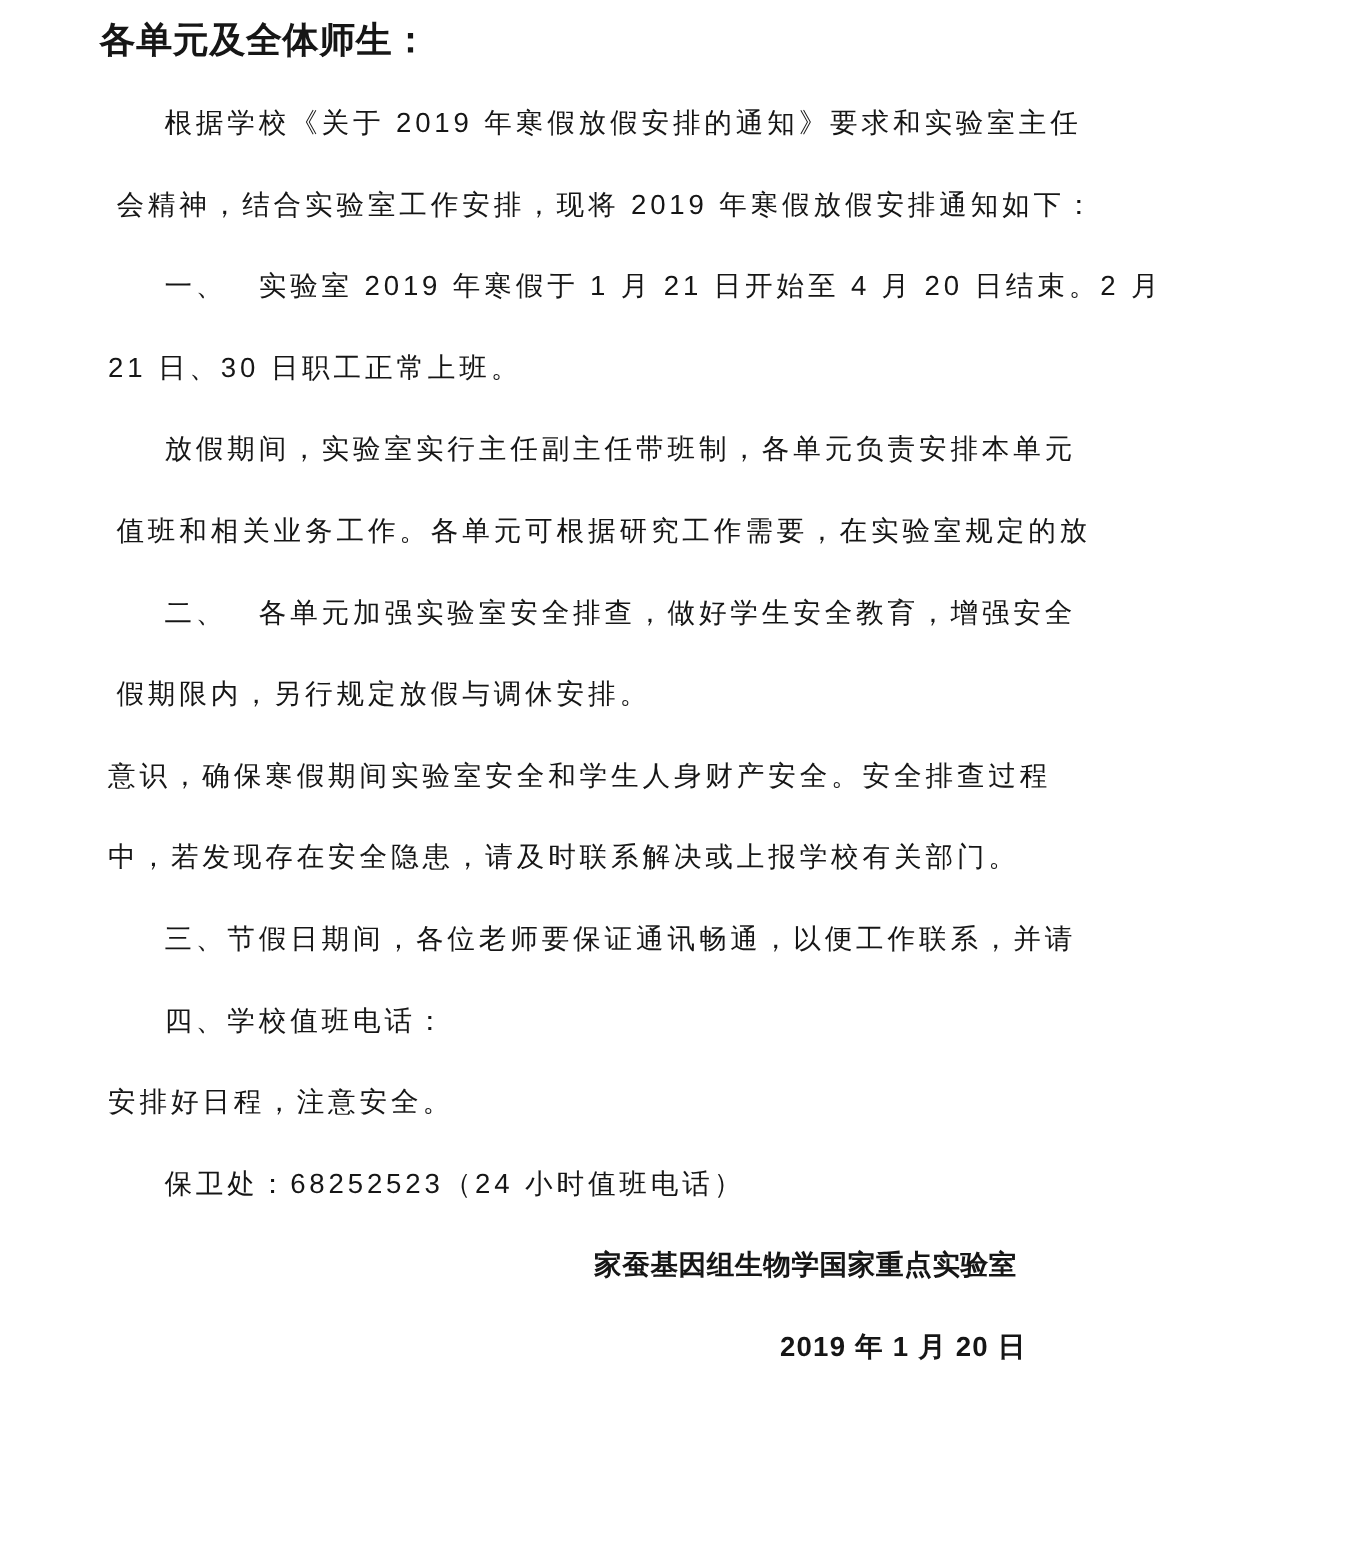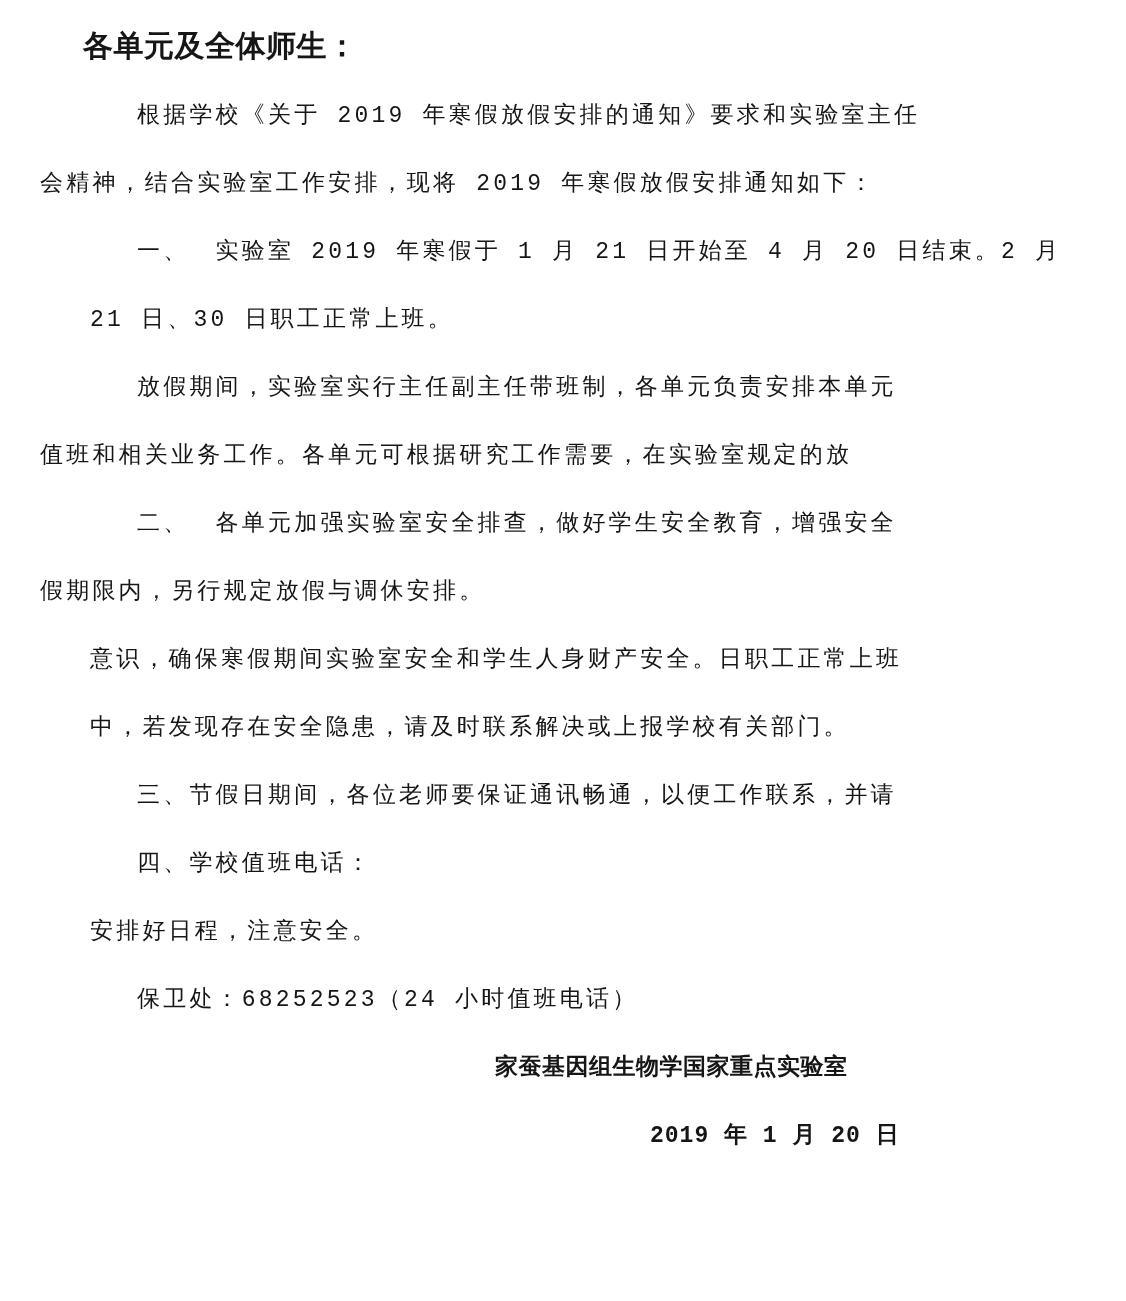--- a/index.html
+++ b/index.html
@@ -2,39 +2,39 @@
 <html><head>
 <meta charset="utf-8">
 <style>
   html, body { margin: 0; padding: 0; background: #ffffff; }
   .page {
     position: relative;
     width: 1126px;
     height: 1301px;
     background: #ffffff;
     color: #161616;
-    font-family: Liberation Mono, monospace;
-    padding-top: 14px;
+    font-family: Liberation Sans, sans-serif;
+    padding-top: 0;
     box-sizing: border-box;
     overflow: hidden;
   }
   .line {
     white-space: pre;
     height: 68px;
     line-height: 68px;
     font-size: 23px;
     letter-spacing: 3.2px;
   }
   .heading {
     font-weight: 700;
     font-size: 30px;
     letter-spacing: 0.5px;
     margin-left: 83px;
   }
-  .base   { margin-left: 40px; }
+  .base   { margin-left: 97px; }
   .cont   { margin-left: 90px; }
   .indent { margin-left: 137px; }
   .sign {
     font-weight: 700;
     letter-spacing: 0.5px;
     margin-left: 495px;
   }
   .date {
     font-weight: 700;
     letter-spacing: 1px;
@@ -47,21 +47,21 @@
 <div class="page">
   <div class="line heading">各单元及全体师生：</div>
   <div class="line indent">根据学校《关于 2019 年寒假放假安排的通知》要求和实验室主任</div>
   <div class="line base">会精神，结合实验室工作安排，现将 2019 年寒假放假安排通知如下：</div>
   <div class="line indent">一、　实验室 2019 年寒假于 1 月 21 日开始至 4 月 20 日结束。2 月</div>
   <div class="line cont">21 日、30 日职工正常上班。</div>
   <div class="line indent">放假期间，实验室实行主任副主任带班制，各单元负责安排本单元</div>
   <div class="line base">值班和相关业务工作。各单元可根据研究工作需要，在实验室规定的放</div>
   <div class="line indent">二、　各单元加强实验室安全排查，做好学生安全教育，增强安全</div>
   <div class="line base">假期限内，另行规定放假与调休安排。</div>
-  <div class="line cont">意识，确保寒假期间实验室安全和学生人身财产安全。日职工正常上班</div>
+  <div class="line cont">意识，确保寒假期间实验室安全和学生人身财产安全。安全排查过程</div>
   <div class="line cont">中，若发现存在安全隐患，请及时联系解决或上报学校有关部门。</div>
   <div class="line indent">三、节假日期间，各位老师要保证通讯畅通，以便工作联系，并请</div>
   <div class="line indent">四、学校值班电话：</div>
   <div class="line cont">安排好日程，注意安全。</div>
   <div class="line indent">保卫处：68252523（24 小时值班电话）</div>
   <div class="line sign">家蚕基因组生物学国家重点实验室</div>
   <div class="line date">2019 年 1 月 20 日</div>
 </div>
 
 </body></html>

